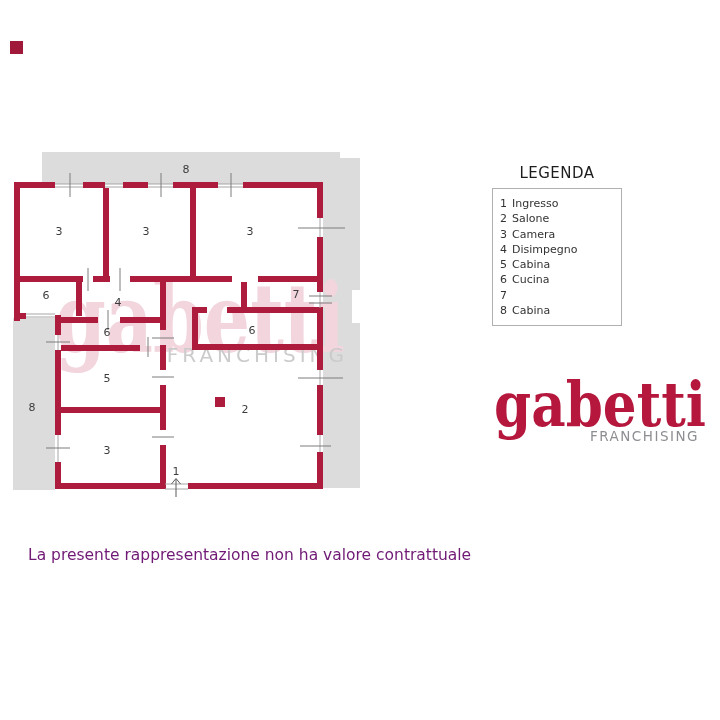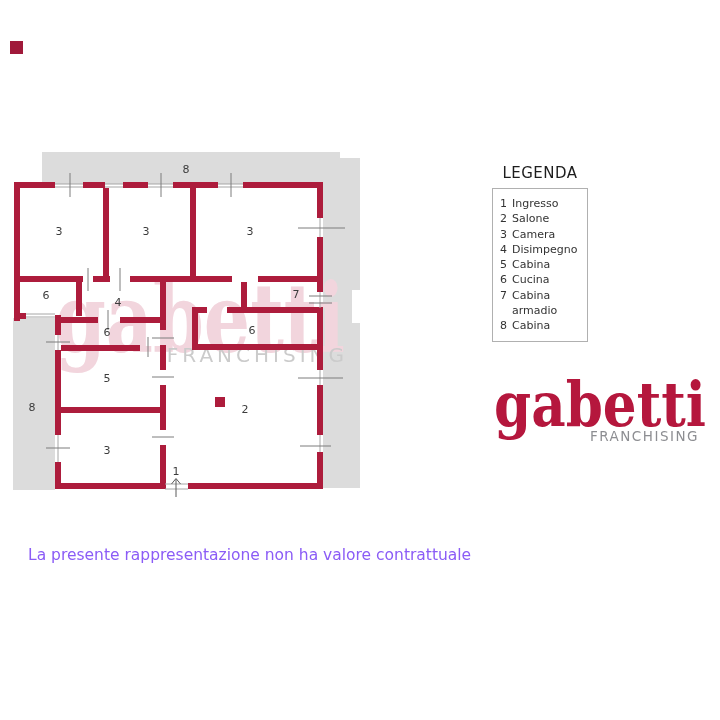--- a/index.html
+++ b/index.html
@@ -19,40 +19,40 @@
   .winline{stroke:#a6a6a6;stroke-width:1;fill:none;}
   .room-label{font-size:11px;fill:var(--label,#3c3c3c);text-anchor:middle;}
   .wm-main{
     font-family:"DejaVu Serif","Liberation Serif",serif;
     font-weight:bold;font-size:96px;fill:var(--wm,#f2d5dd);text-anchor:middle;
   }
   .wm-sub{
     font-size:20px;fill:var(--wmsub,#cbcbcb);text-anchor:end;letter-spacing:4px;
   }
   .arrow{stroke:#5a5a5a;stroke-width:1;fill:none;}
-  .legend{position:absolute;left:492px;top:164px;width:96px;}
+  .legend{position:absolute;left:492px;top:164px;width:130px;}
   .legend-title{
     text-align:center;font-size:15px;letter-spacing:.5px;color:#1d1d1d;margin-bottom:6px;
   }
   .legend-box{
     border:1px solid #b0b0b0;background:#fff;padding:7px 6px;font-size:11px;color:#333;
   }
   .legend-row{display:flex;gap:5px;line-height:15.3px;}
   .legend-row .num{width:8px;text-align:right;flex:none;}
   .logo{position:absolute;left:485px;top:368px;}
   .logo-main{
     font-family:"DejaVu Serif","Liberation Serif",serif;font-weight:bold;
     fill:var(--logo,#b5173d);text-anchor:middle;font-size:62px;
   }
   .logo-sub{
     font-size:13.5px;letter-spacing:1.5px;fill:var(--logosub,#8d8e92);
     text-anchor:end;font-weight:500;
   }
   .disclaimer{
-    position:absolute;left:28px;top:546px;font-size:15.5px;color:#8b5cf6;
+    position:absolute;left:28px;top:546px;font-size:15.5px;color:#701a75;
   }
 </style>
 </head>
 <body>
 
 <div class="corner-mark"></div>
 
 <svg class="plan" width="400" height="520" viewBox="0 0 400 520">
 
   <g>
@@ -176,21 +176,20 @@
       <div class="legend-row">
         <span class="num">5</span>
         <span class="lab">Cabina</span>
       </div>
       <div class="legend-row">
         <span class="num">6</span>
         <span class="lab">Cucina</span>
       </div>
       <div class="legend-row">
         <span class="num">7</span>
-        <span class="lab">Cabina armadio</span>
       </div>
       <div class="legend-row">
         <span class="num">8</span>
         <span class="lab">Cabina</span>
       </div>
     </div>
 </div>
 
 <svg class="logo" width="230" height="85" viewBox="0 0 230 85">
   <text class="logo-main" x="115" y="58" textLength="212" lengthAdjust="spacingAndGlyphs">gabetti</text>

